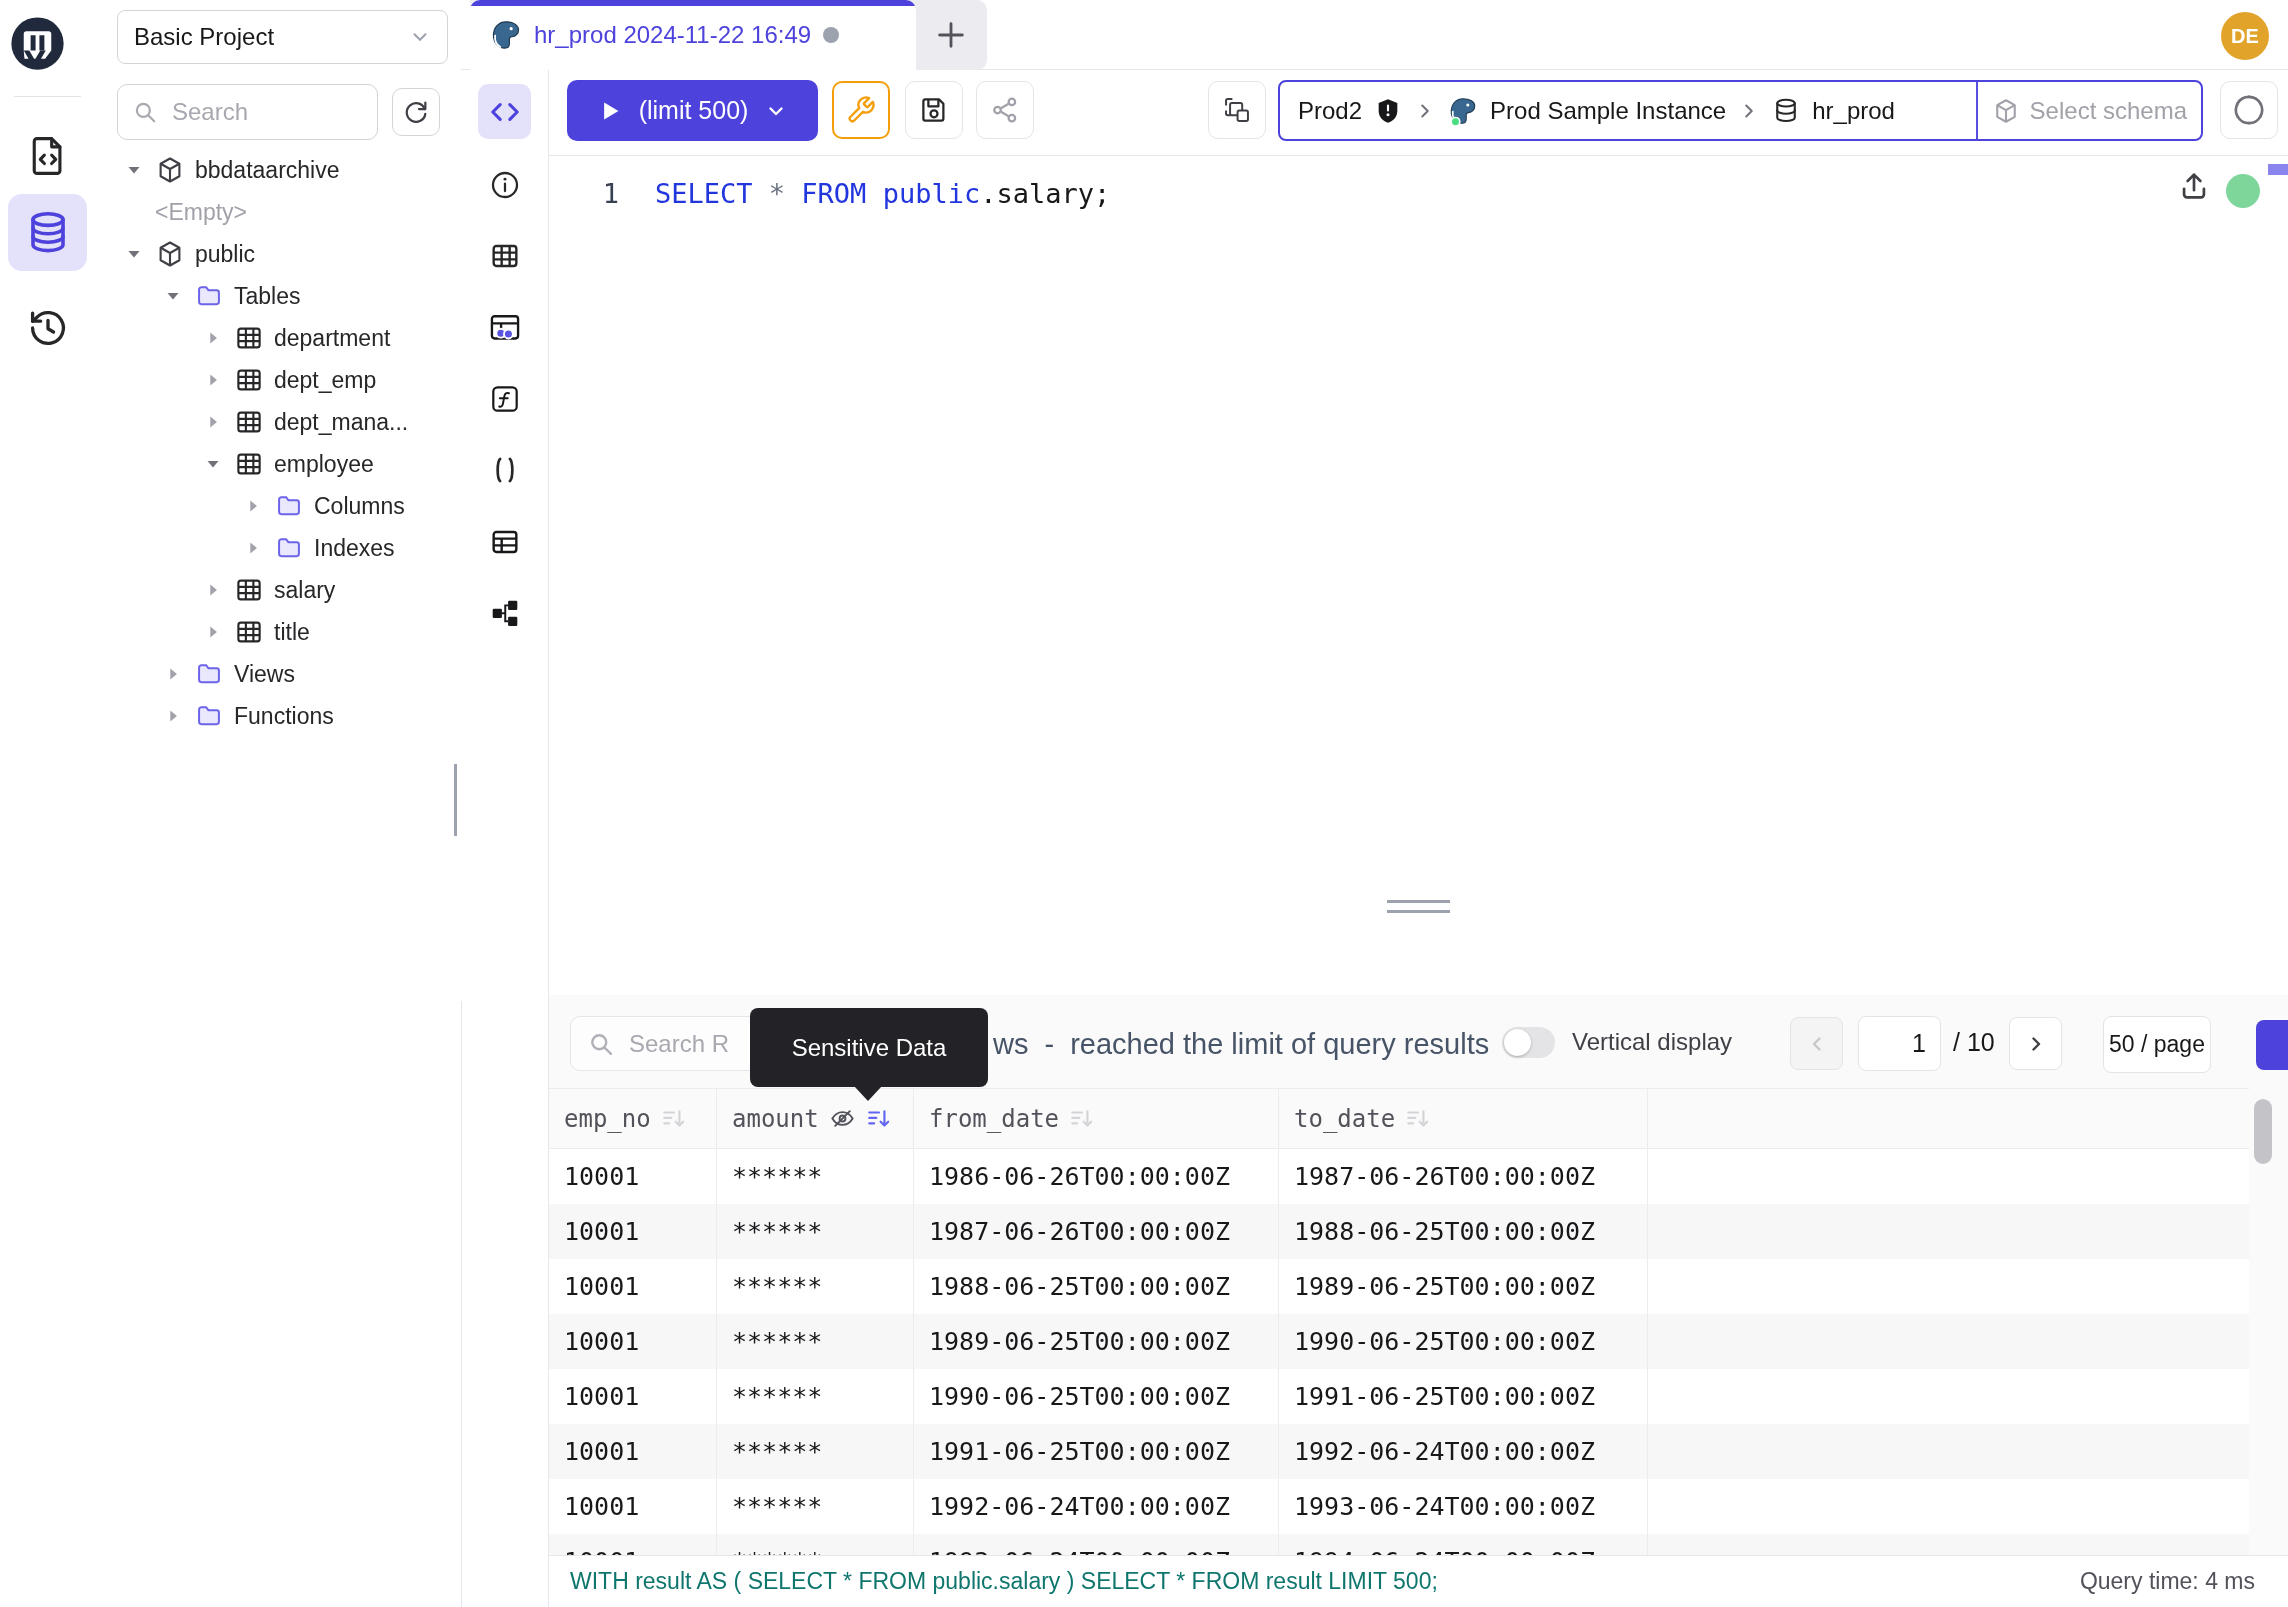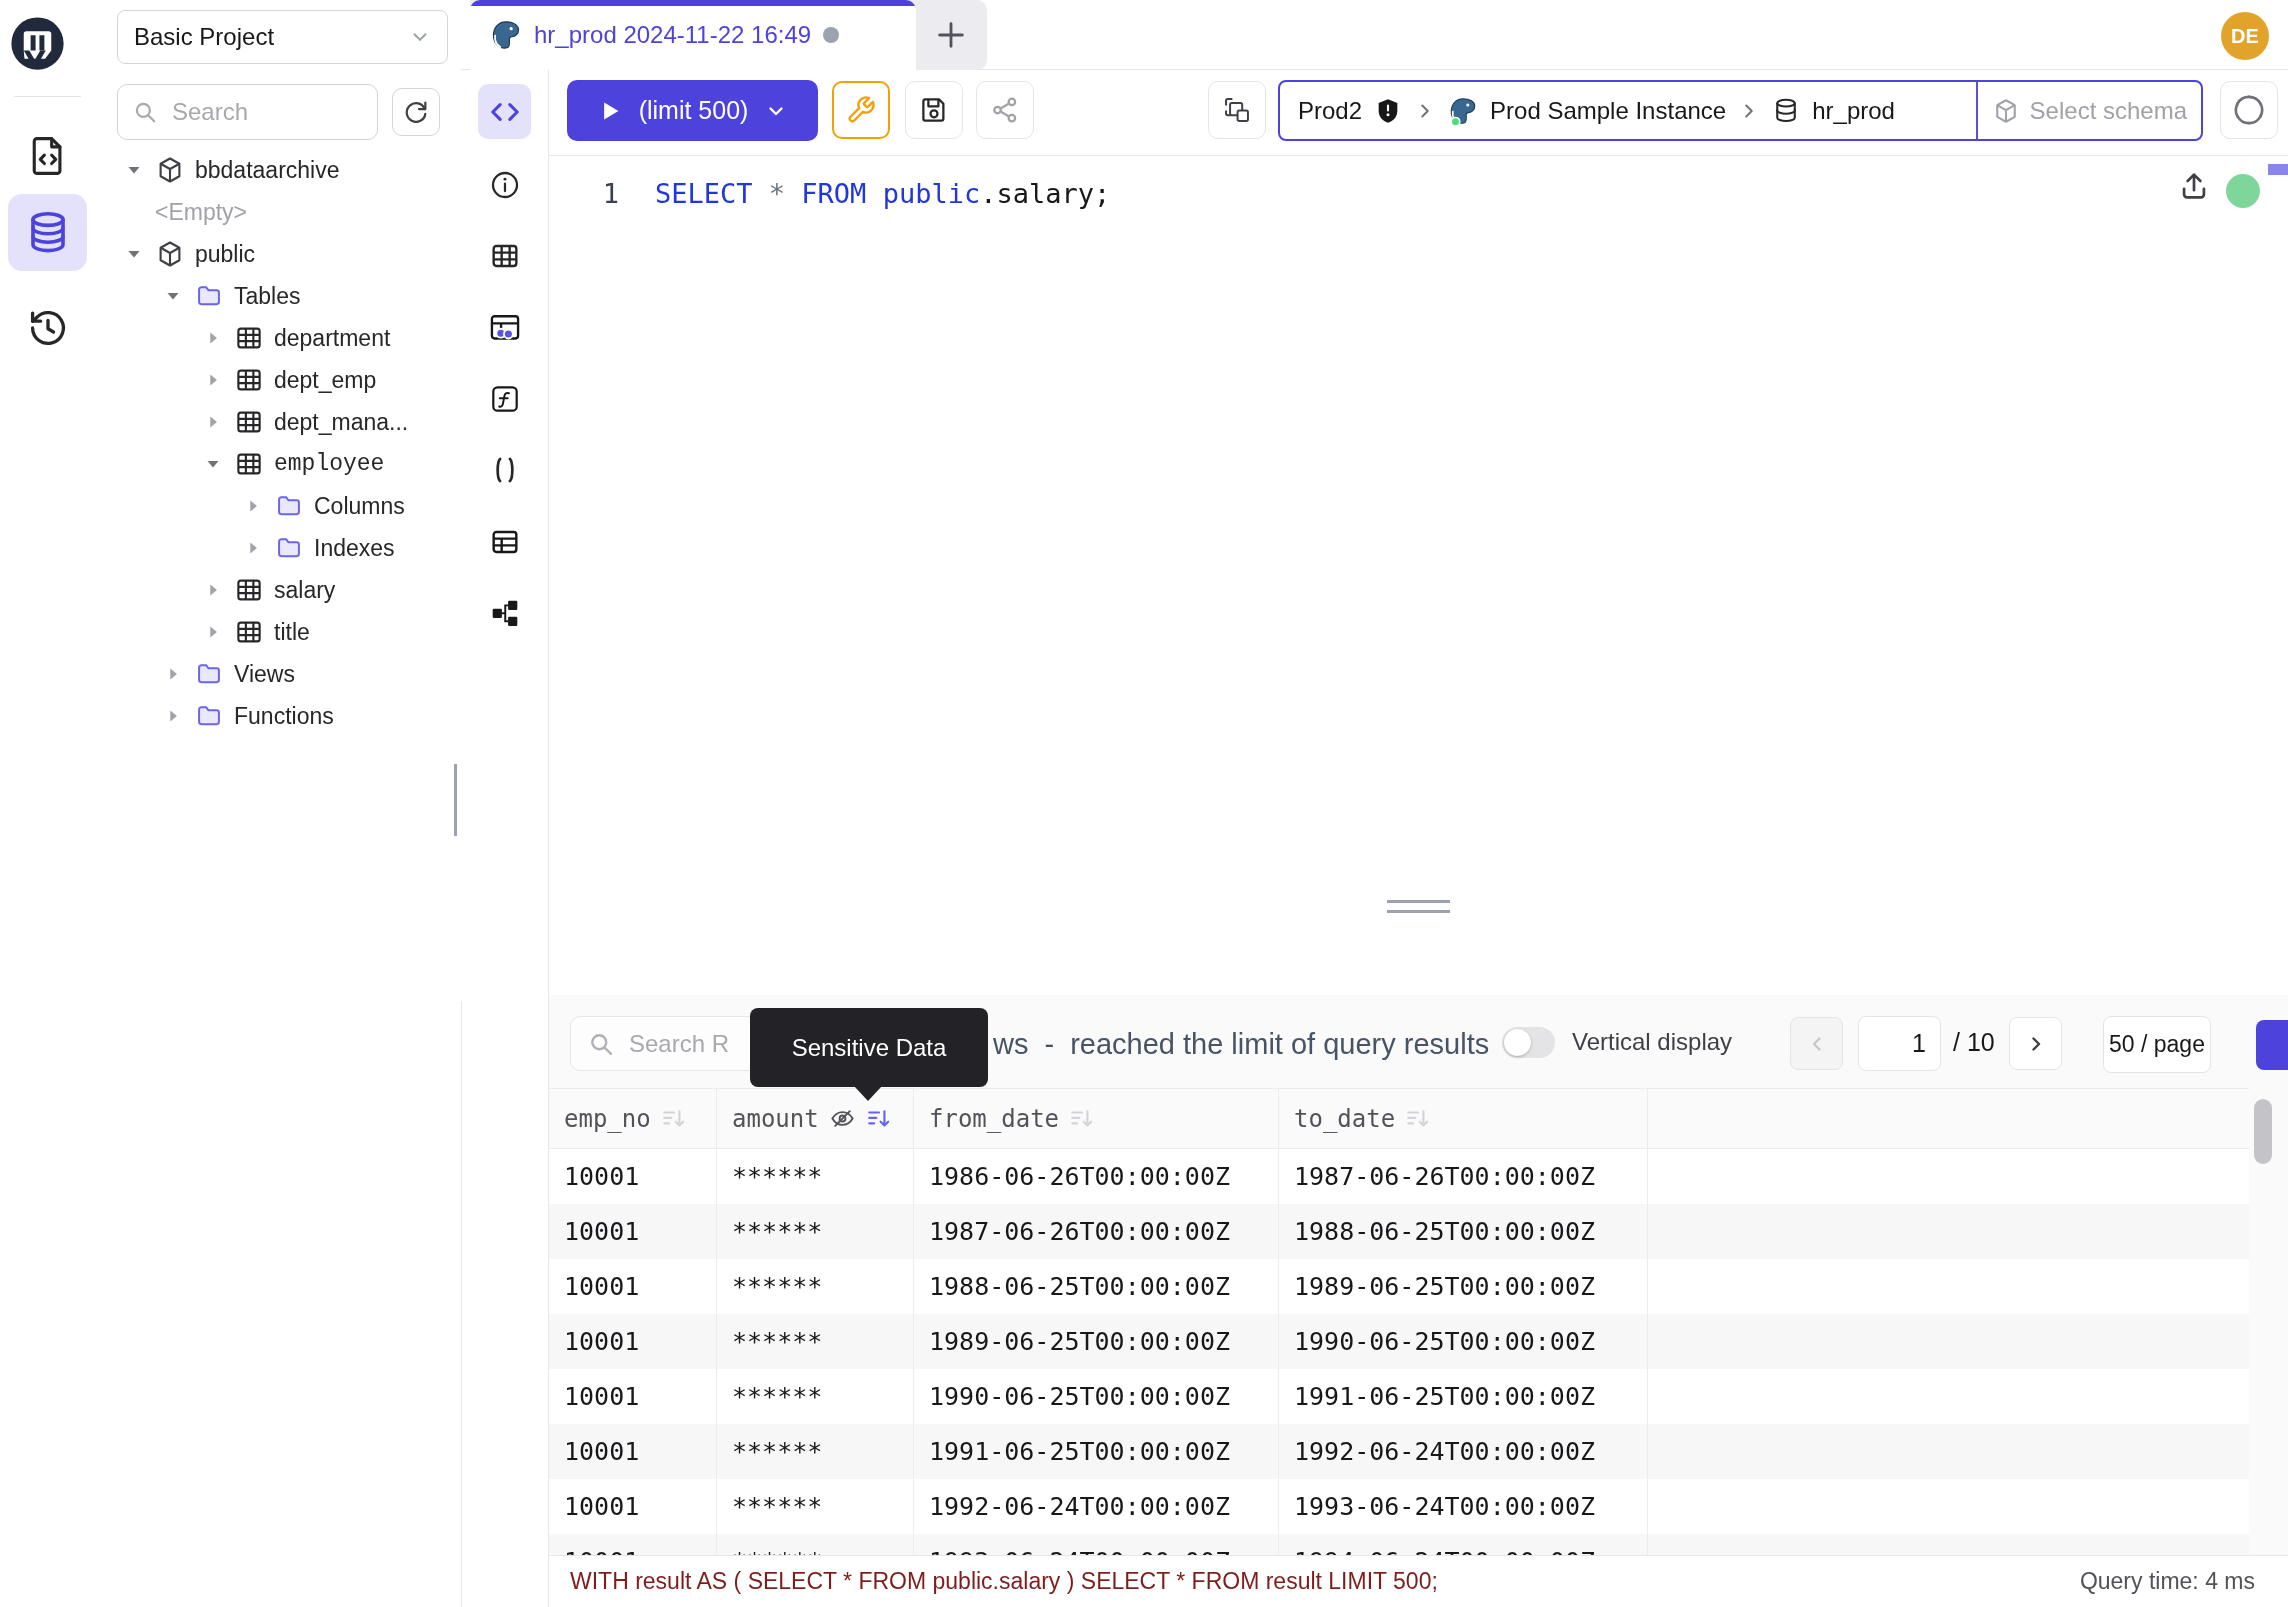--- a/index.html
+++ b/index.html
@@ -106,21 +106,21 @@
   .rt-body .rt-row:nth-child(even){background:#f7f7f8;}
   .rt-scroll{position:absolute;left:1705px;top:104px;width:18px;height:65px;border-radius:9px;background:#c4c4c8;}
   
   .tooltip{position:absolute;left:201px;top:13px;width:238px;height:79px;background:#232327;border-radius:8px;color:#fff;
        display:flex;align-items:center;justify-content:center;font-size:24px;z-index:5;white-space:nowrap;}
   .tooltip .tip{position:absolute;left:104px;bottom:-14px;width:0;height:0;border-left:14px solid transparent;
        border-right:14px solid transparent;border-top:15px solid #232327;}
   
   .statusbar{position:absolute;left:0;top:1485px;width:1740px;height:52px;border-top:1px solid #e7e7ea;background:#fff;
        display:flex;align-items:center;justify-content:space-between;padding:0 34px 0 21px;box-sizing:border-box;}
-  .statusbar .sql{font-size:23px;color:#7f1d1d;white-space:nowrap;overflow:hidden;}
+  .statusbar .sql{font-size:23px;color:#0f766e;white-space:nowrap;overflow:hidden;}
   .statusbar .qtime{font-size:23px;color:#52525b;white-space:nowrap;margin-left:27px;}
 </style>
 </head>
 <body>
 
 <div class="app">
 
   <aside class="rail">
     <div class="logo">
       <svg width="55" height="55" viewBox="0 0 40 40">
@@ -270,21 +270,21 @@
             </svg>
           </span>
           <span class="ticon">
             <svg width="30" height="30" viewBox="0 0 24 24" fill="none" stroke="#27272a" stroke-width="1.7">
               <rect x="3.5" y="4.5" width="17" height="15" rx="2"></rect>
               <path d="M3.5 9.5h17M3.5 14.5h17M9.5 4.5v15M15.5 4.5v15"></path>
             </svg>
           </span>
           <span class="tlabel">dept_mana...</span>
         </div>
-        <div class="tree-row" style="padding-left: 107px; font-family: Liberation Mono, monospace;">
+        <div class="tree-row" style="padding-left: 107px;">
           <span class="caret">
             <svg width="20" height="20" viewBox="0 0 20 20">
               <path d="M4.5 7h11L10 13.6z" fill="#71717a"></path>
             </svg>
           </span>
           <span class="ticon">
             <svg width="30" height="30" viewBox="0 0 24 24" fill="none" stroke="#27272a" stroke-width="1.7">
               <rect x="3.5" y="4.5" width="17" height="15" rx="2"></rect>
               <path d="M3.5 9.5h17M3.5 14.5h17M9.5 4.5v15M15.5 4.5v15"></path>
             </svg>

